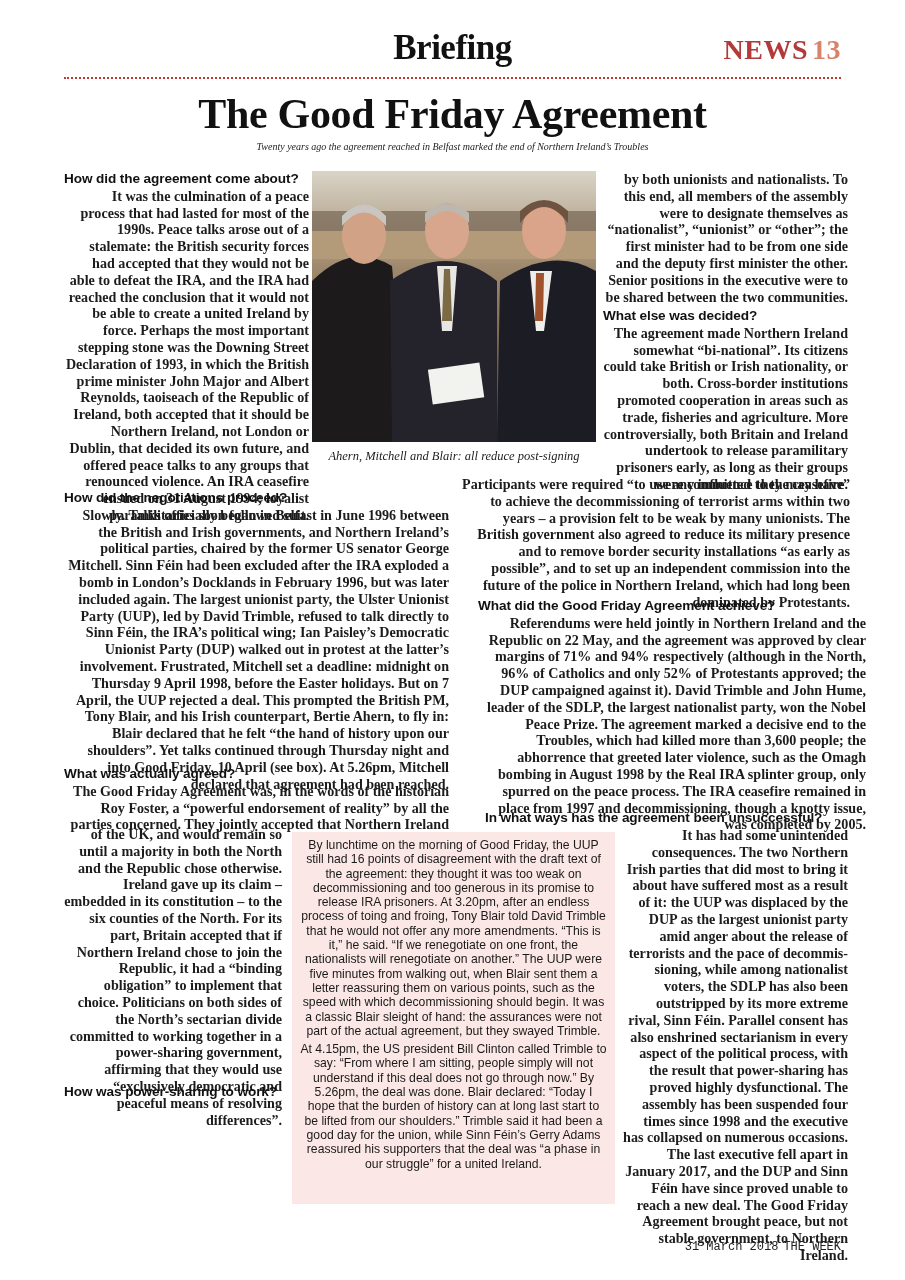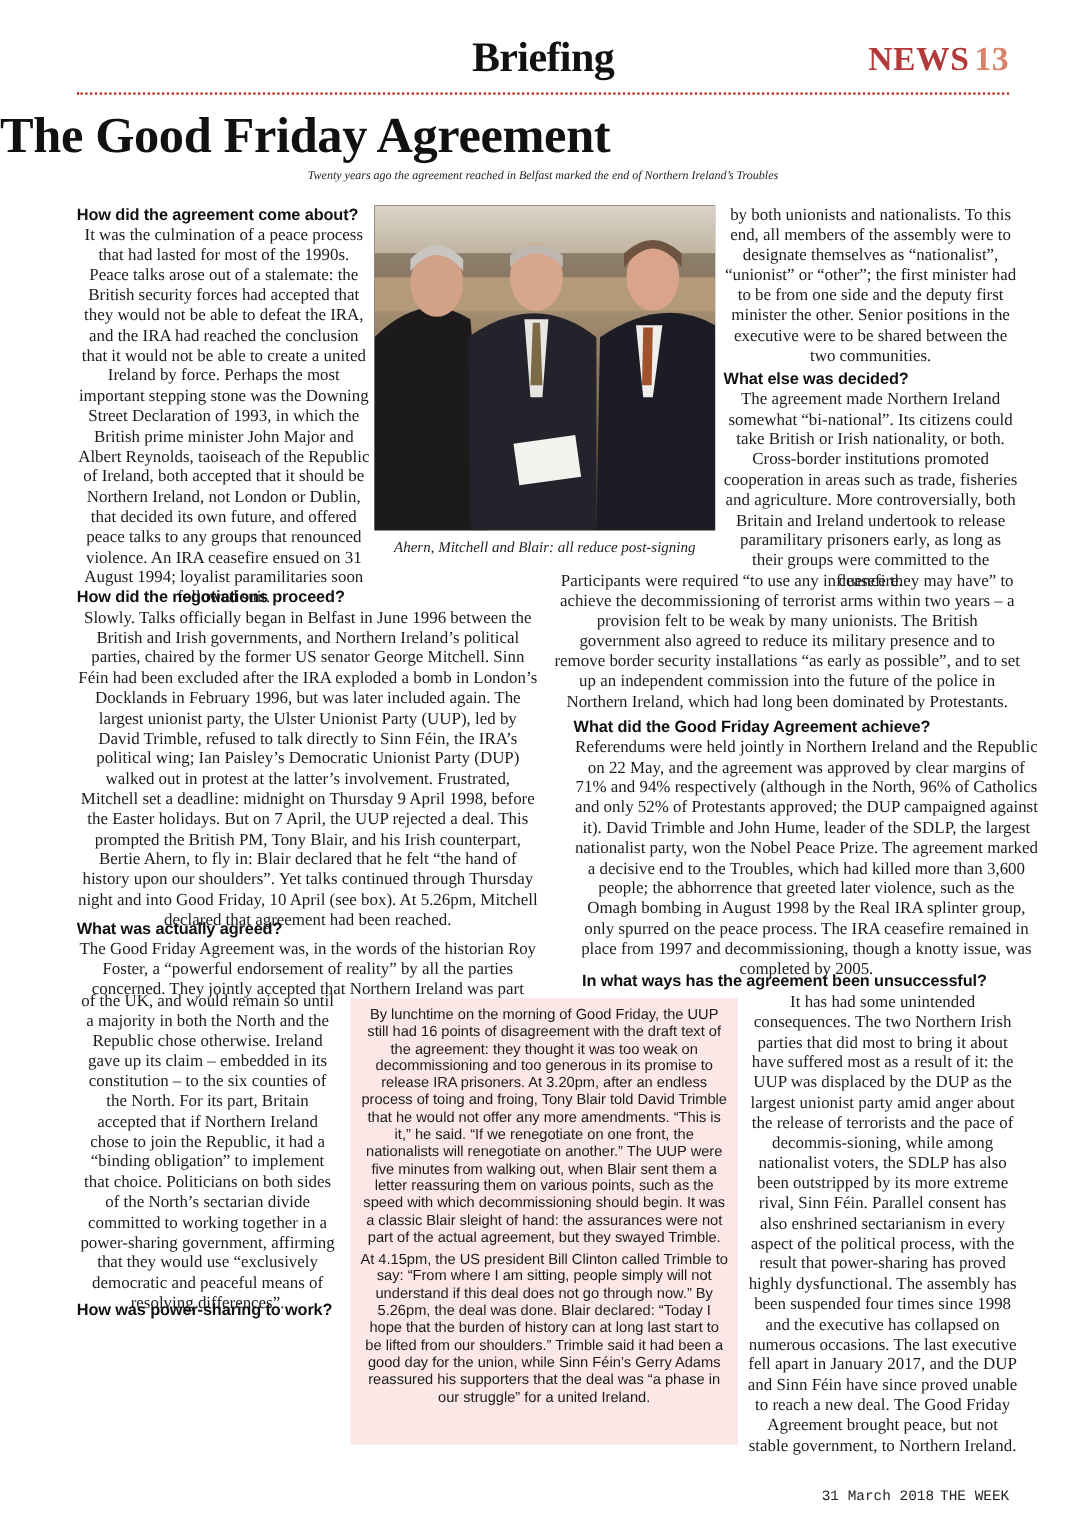--- a/index.html
+++ b/index.html
@@ -6,26 +6,26 @@
     html, body { width: 905px; height: 1280px; background: #ffffff; overflow: hidden; }
     body { position: relative; font-family: "Liberation Serif", "DejaVu Serif", serif; color: #1a1a1a; }
 
     .masthead { position: absolute; left: 0; top: 28px; width: 905px; height: 44px; }
     .section-name { position: absolute; left: 0; width: 905px; top: 0; text-align: center; font-size: 35px; font-weight: bold; letter-spacing: -0.5px; color: #111; }
     .news-tag { position: absolute; right: 64px; top: 6px; font-size: 28px; font-weight: bold; letter-spacing: 0.5px; }
     .news-tag .label { color: #b33a3a; }
     .news-tag .num { color: #d9826a; margin-left: 4px; }
     .rule { position: absolute; left: 64px; width: 777px; top: 77px; height: 0; border-top: 2px dotted #c0392b; }
 
-    .headline { position: absolute; left: 0; width: 905px; top: 90px; text-align: left; font-size: 42px; font-weight: bold; letter-spacing: -0.3px; color: #111; }
+    .headline { position: absolute; left: 0; width: 905px; top: 90px; text-align: center; font-size: 42px; font-weight: bold; letter-spacing: -0.3px; color: #111; }
     .standfirst { position: absolute; left: 0; width: 905px; top: 141px; text-align: center; font-size: 10px; font-style: italic; color: #222; }
 
     .block { position: absolute; font-size: 14.1px; line-height: 16.8px; color: #1c1c1c; }
     .block h3 { font-family: "Liberation Sans", "DejaVu Sans", sans-serif; font-weight: 900; font-size: 13.6px; line-height: 16.8px; color: #111; letter-spacing: -0.1px; }
-    .block p { text-align: center; }
+    .block p { text-align: right; font-weight: bold; }
 
     .photo { position: absolute; left: 312px; top: 171px; width: 284px; height: 271px; overflow: hidden; background: #3a3128; }
     .photo svg { width: 100%; height: 100%; display: block; }
     .caption { position: absolute; left: 312px; width: 284px; top: 449px; text-align: center; font-style: italic; font-size: 12.5px; color: #222; }
 
     .box { position: absolute; left: 292px; top: 832px; width: 323px; height: 372px; background: #fbe8e6; padding: 6px 8px 0 8px; text-align: center; }
     .box .box-title { font-family: "Liberation Sans", "DejaVu Sans", sans-serif; font-size: 17px; color: #b7282e; line-height: 22px; margin-bottom: 1px; }
     .box p { font-family: "Liberation Sans", "DejaVu Sans", sans-serif; font-size: 12.2px; line-height: 14.3px; color: #1a1a1a; text-align: center; }
     .box p + p { margin-top: 4px; }
 

